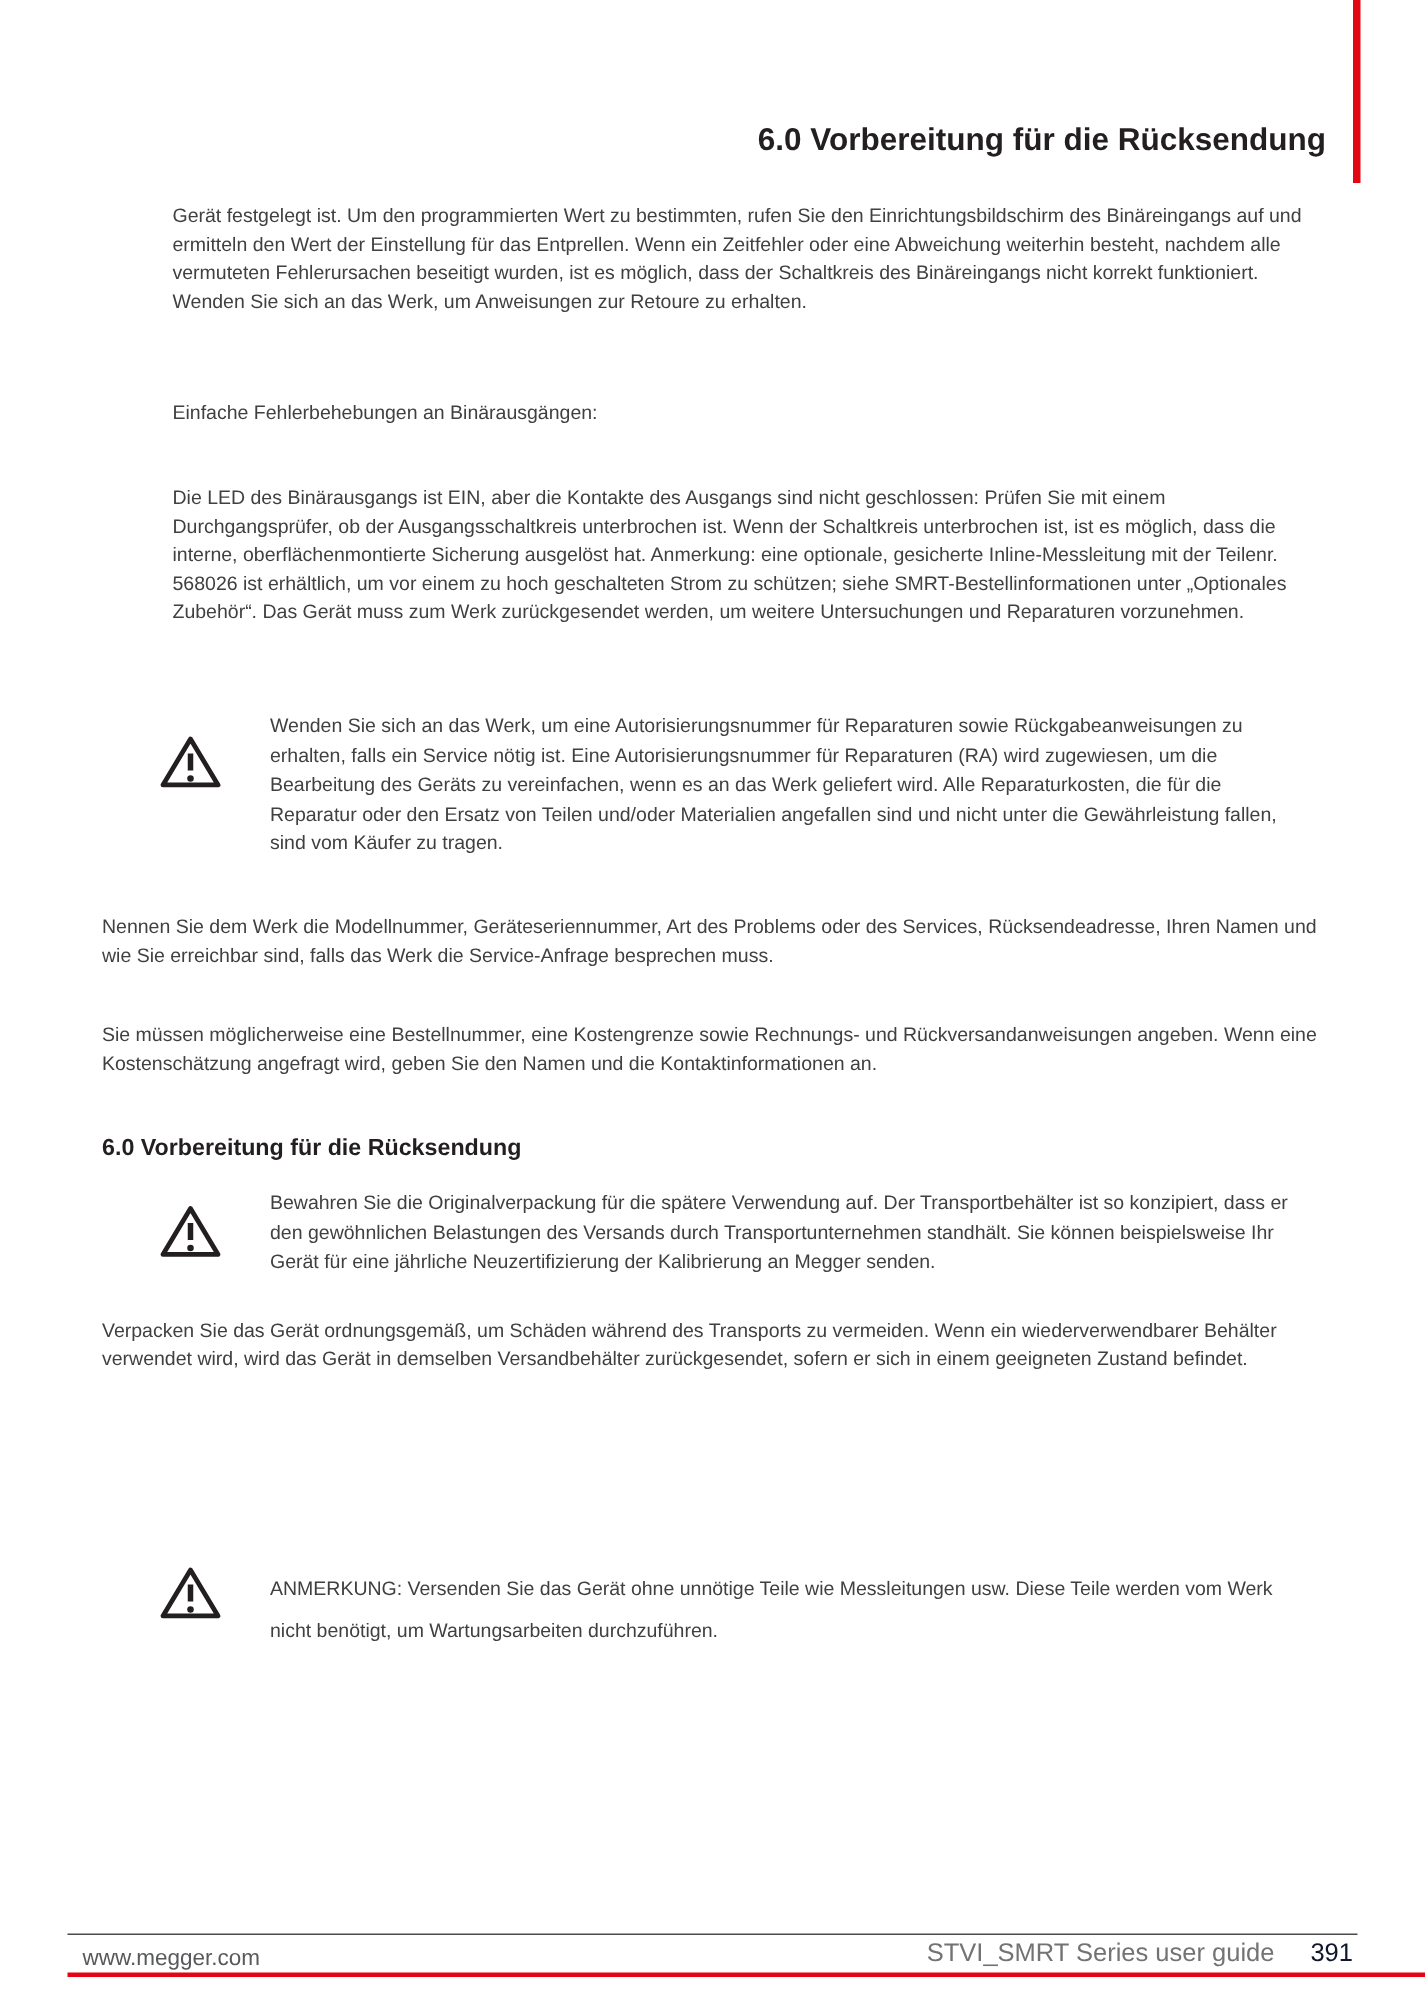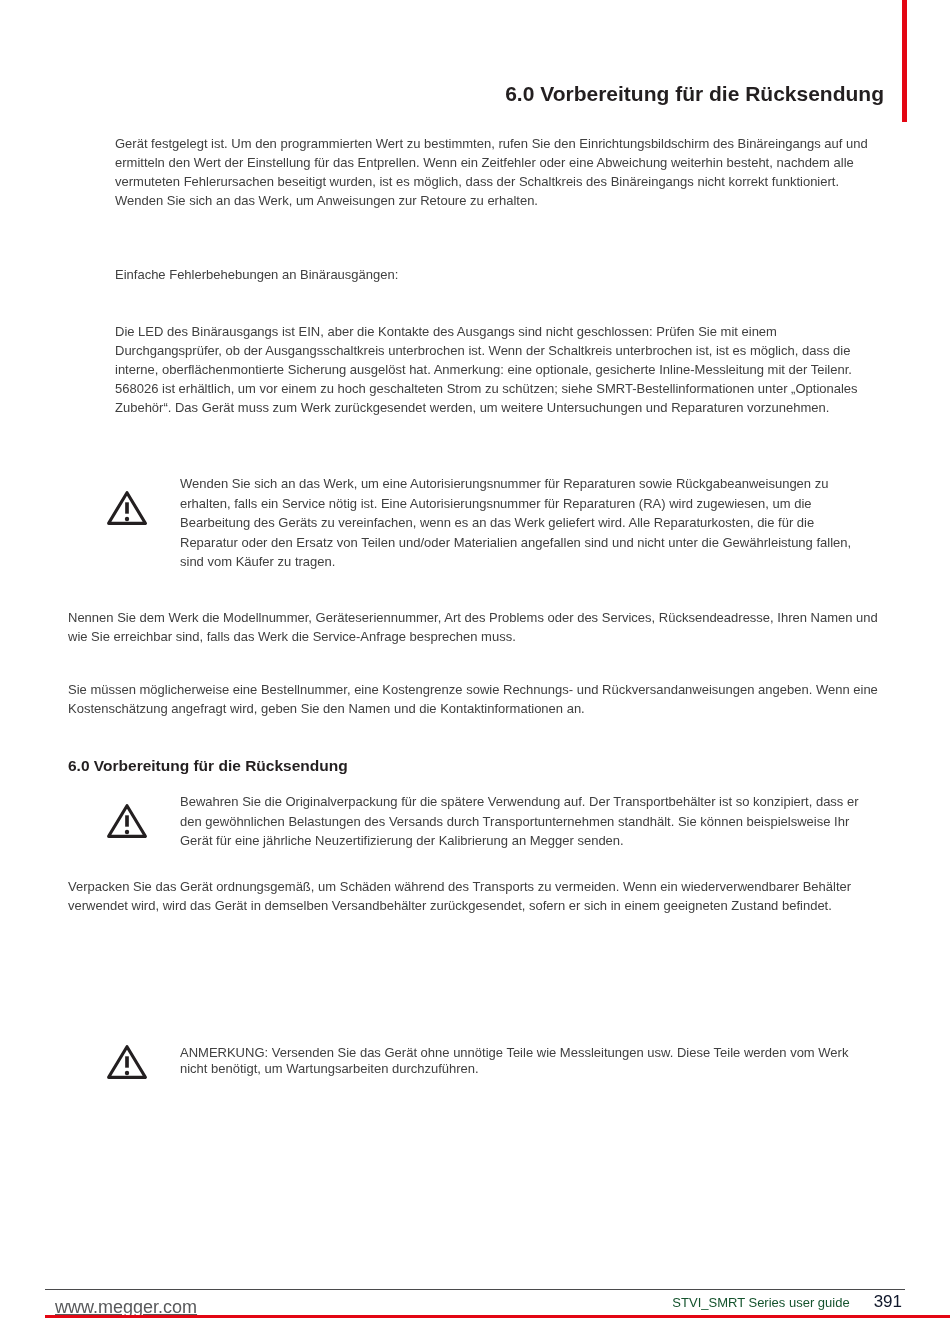--- a/index.html
+++ b/index.html
@@ -56,47 +56,46 @@
     color: #231f20;
     white-space: nowrap;
   }
   
   .warning-icon { position: absolute; width: 42px; height: 38px; }
   .w-service-icon { top: 489px;  left: 106px; }
   .w-pack-icon    { top: 802px;  left: 106px; }
   .w-note-icon    { top: 1043px; left: 106px; }
   .w-service-text { top: 474px;  left: 180px; width: 694px; line-height: 19.5px; }
   .w-pack-text    { top: 792px;  left: 180px; width: 694px; line-height: 19.5px; }
-  .w-note-text    { top: 1045px; left: 180px; width: 694px; line-height: 16px; }
+  .w-note-text    { top: 1045px; left: 180px; width: 694px; line-height: 28px; }
   
   .footer-rule {
     position: absolute;
     top: 1289px;
     left: 45px;
     width: 860px;
     height: 1px;
     background: #4a4a4c;
   }
   .footer-website {
     position: absolute;
     top: 1297px;
     left: 55px;
-    font-size: 18px;
+    font-size: 15px;
     color: #58595b;
-    text-decoration: underline;
   }
   .footer-right {
     position: absolute;
     top: 1292px;
     right: 48px;
     display: flex;
     align-items: baseline;
     gap: 24px;
   }
-  .footer-doc-title { font-size: 13px; color: #14532d; }
+  .footer-doc-title { font-size: 17px; color: #737373; }
   .footer-page-number { font-size: 17px; color: #0f172a; }
   .bottom-accent {
     position: absolute;
     top: 1315px;
     left: 45px;
     right: 0;
     height: 3px;
     background: var(--accent, #e30613);
   }
 </style>

